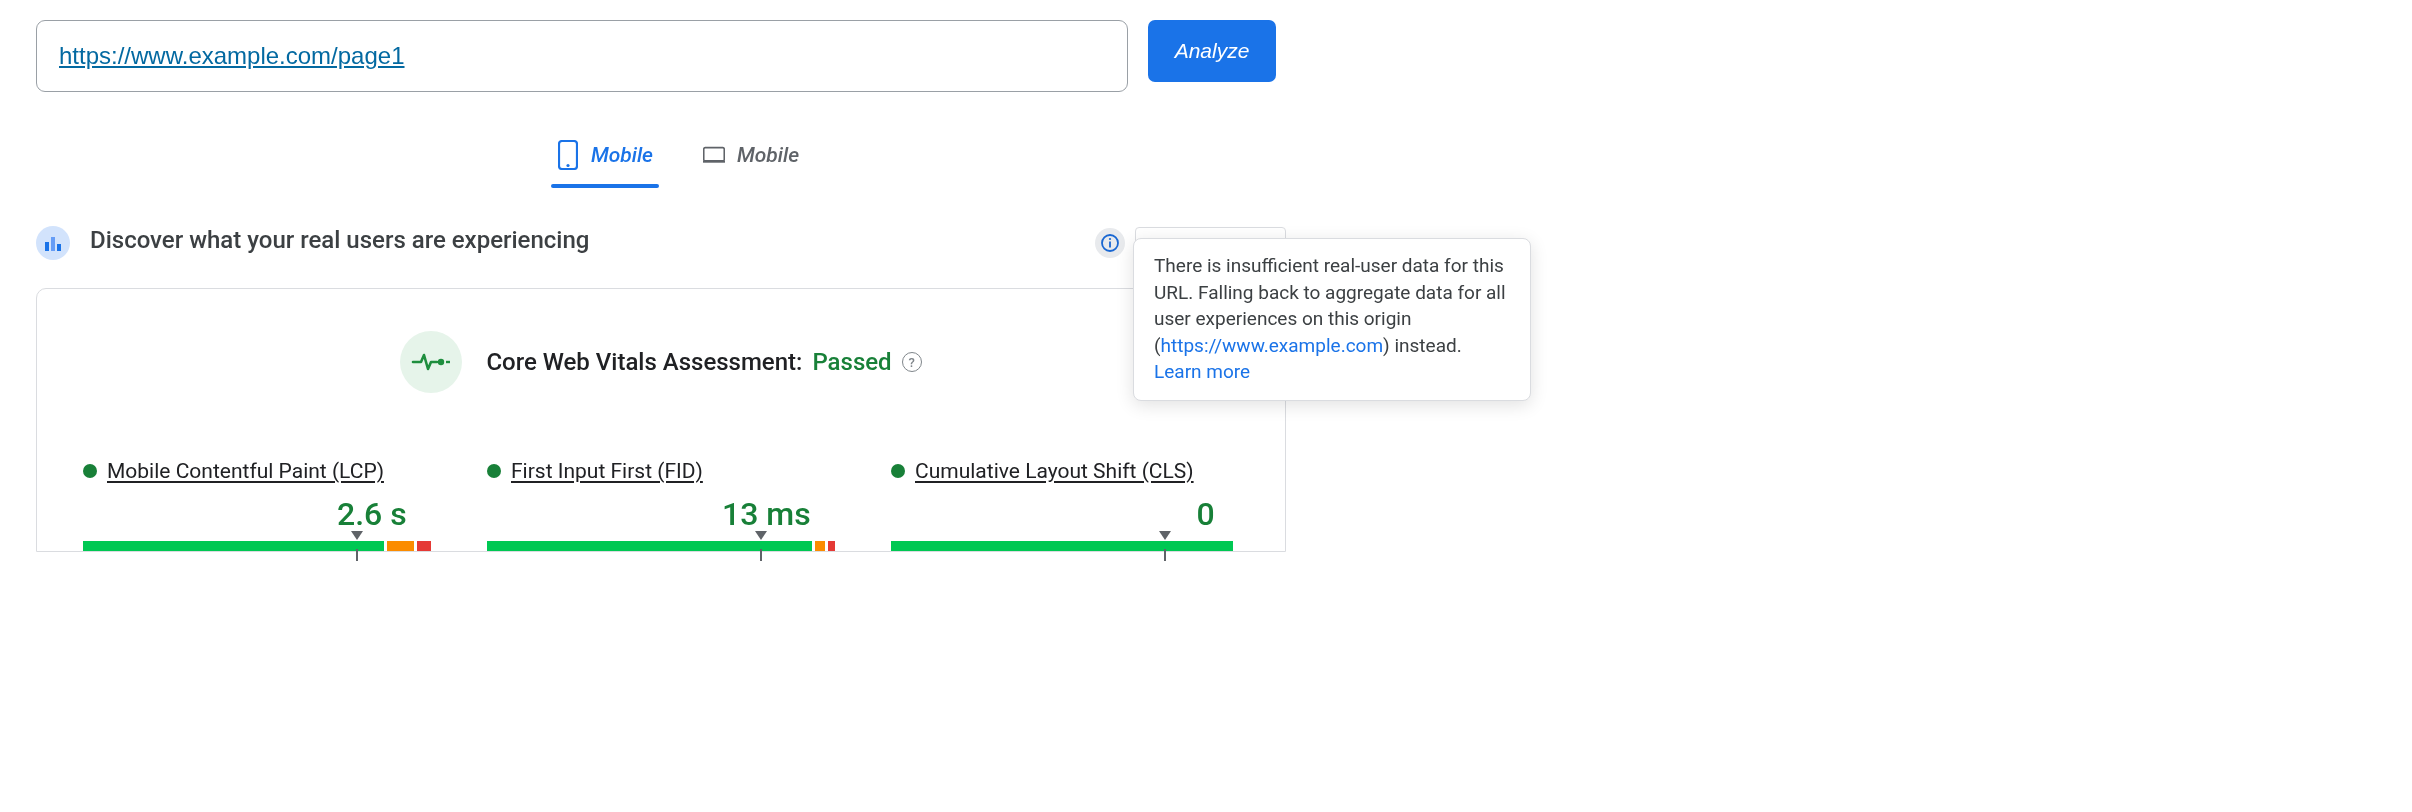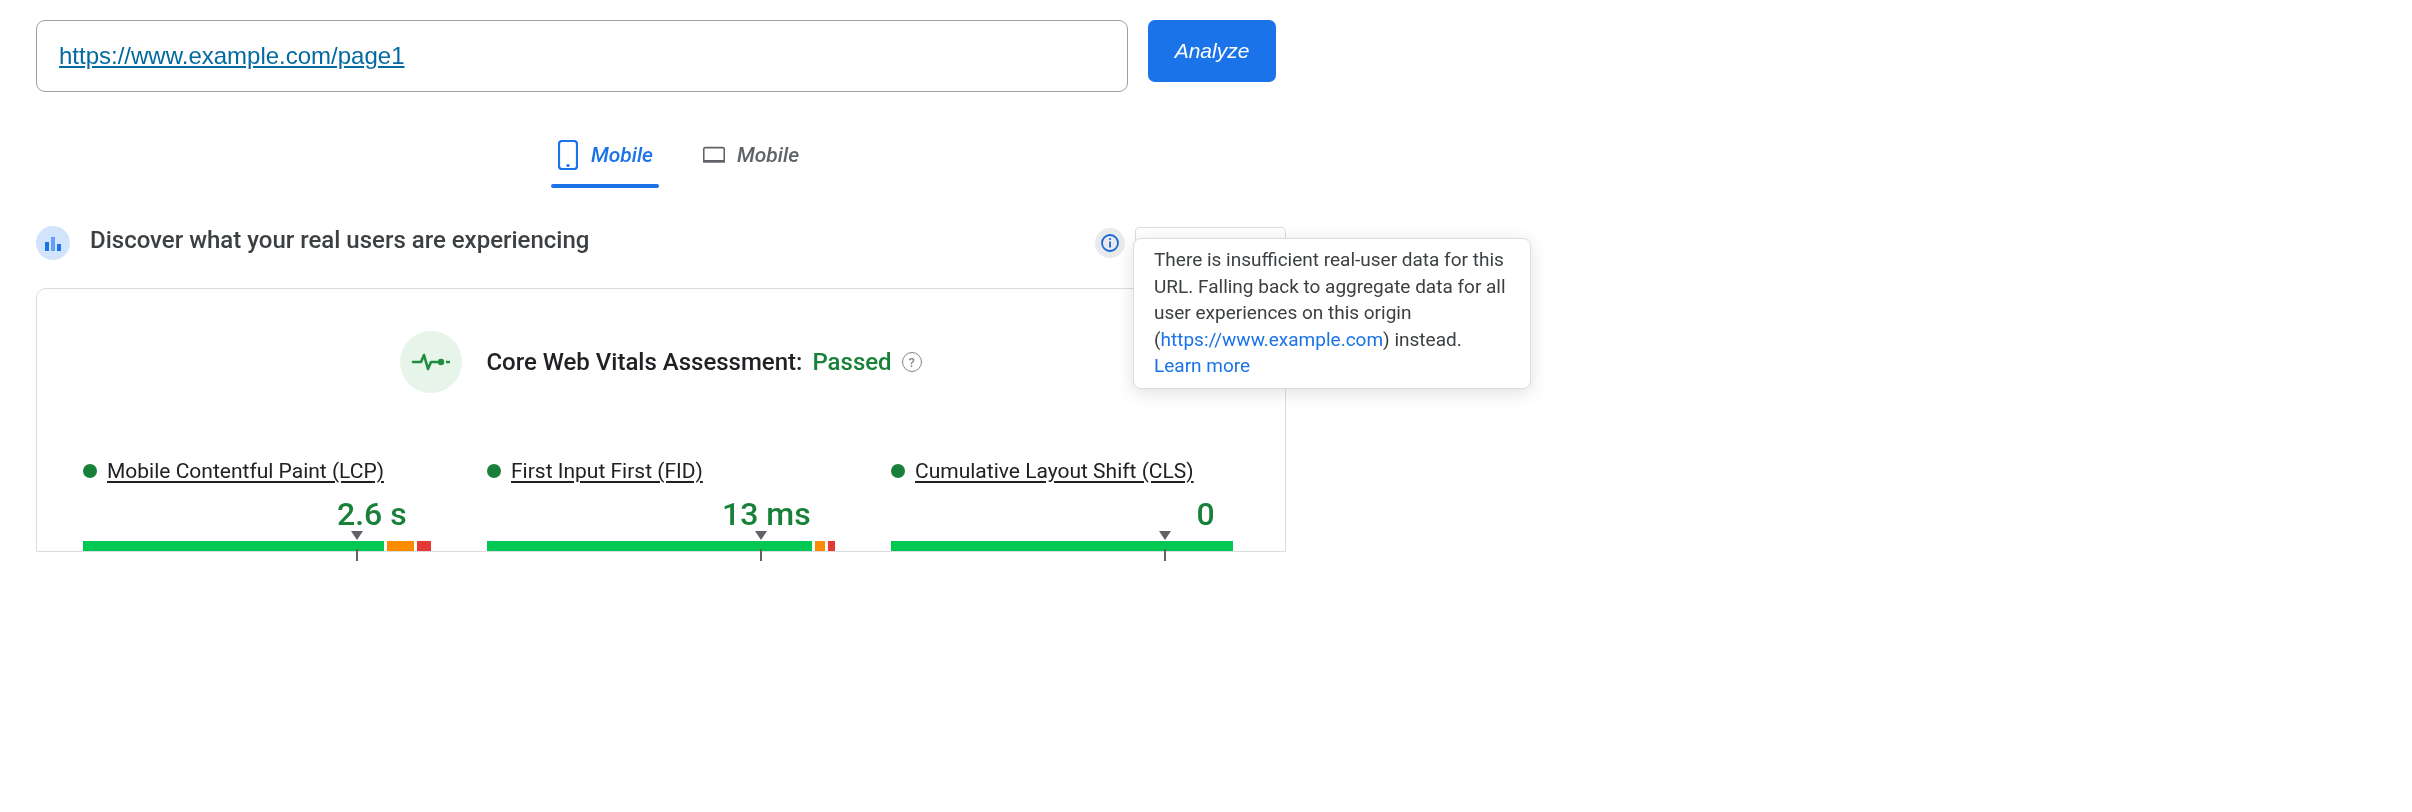--- a/index.html
+++ b/index.html
@@ -219,21 +219,21 @@
   
   .popover {
     position: absolute;
     left: 1133px;
     top: 238px;
     width: 398px;
     background: #fff;
     border: 1px solid #dadce0;
     border-radius: 8px;
     box-shadow: 0 4px 18px rgba(0,0,0,0.12);
-    padding: 8px 20px;
+    padding: 14px 20px;
     font-size: 19px;
     line-height: 1.4;
     color: #3c4043;
   }
   .popover a.link { color: #1a73e8; text-decoration: none; cursor: pointer; }
 </style>
 </head>
 <body>
 
 <div class="wrap">

